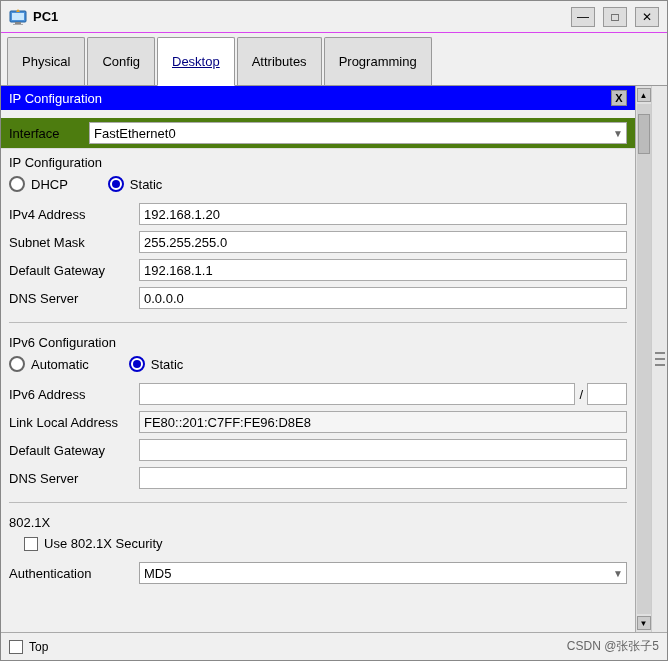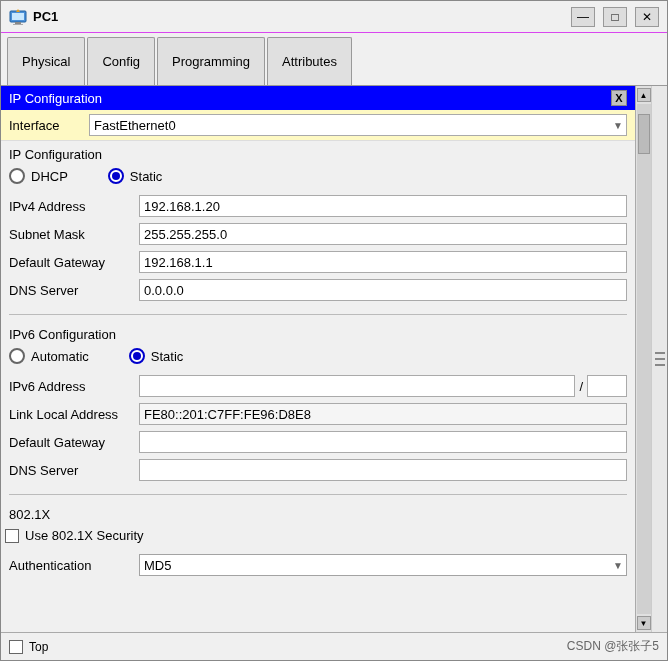--- a/index.html
+++ b/index.html
@@ -169,22 +169,23 @@
       padding: 0 4px;
       font-size: 13px;
     }
     .form-input.readonly {
       background: #f5f5f5;
     }
     .interface-row {
       display: flex;
       align-items: center;
       padding: 4px 8px;
-      background: #fef9c3;
+      background: #4d7c0f;
       border-bottom: 1px solid #ddd;
+      margin-top: 8px;
     }
     .interface-label {
       width: 80px;
       font-size: 13px;
     }
     .interface-select-wrap {
       flex: 1;
       position: relative;
     }
     .interface-select-wrap select {
@@ -260,21 +261,21 @@
       width: 40px;
       height: 22px;
       border: 1px solid #aaa;
       background: white;
       padding: 0 4px;
       font-size: 13px;
     }
     .checkbox-row {
       display: flex;
       align-items: center;
-      padding: 4px 4px;
+      padding: 4px 23px;
       gap: 6px;
     }
     .checkbox-box {
       width: 14px;
       height: 14px;
       border: 1px solid #666;
       background: white;
       cursor: pointer;
     }
     .checkbox-label {
@@ -365,22 +366,23 @@
     <div class="titlebar-controls">
       <button class="titlebar-btn">—</button>
       <button class="titlebar-btn">□</button>
       <button class="titlebar-btn">✕</button>
     </div>
   </div>
 
   <div class="tabs">
     <div class="tab">Physical</div>
     <div class="tab">Config</div>
+    <div class="tab active">Desktop</div>
+    <div class="tab">Attributes</div>
     <div class="tab">Programming</div>
-    <div class="tab">Attributes</div>
   </div>
 
   <div class="content">
     <div class="main-panel">
 
       <div class="section-header">
         <span>IP Configuration</span>
         <div class="section-close">X</div>
       </div>
 

